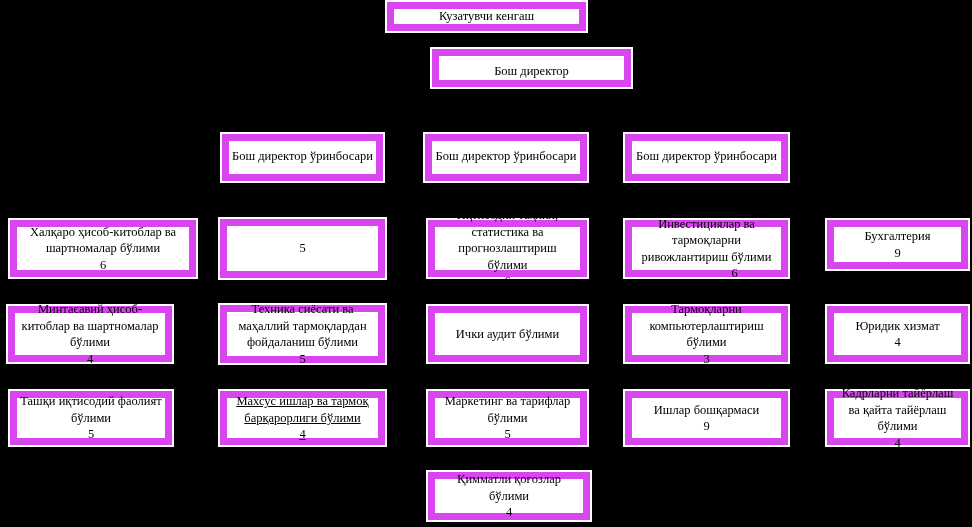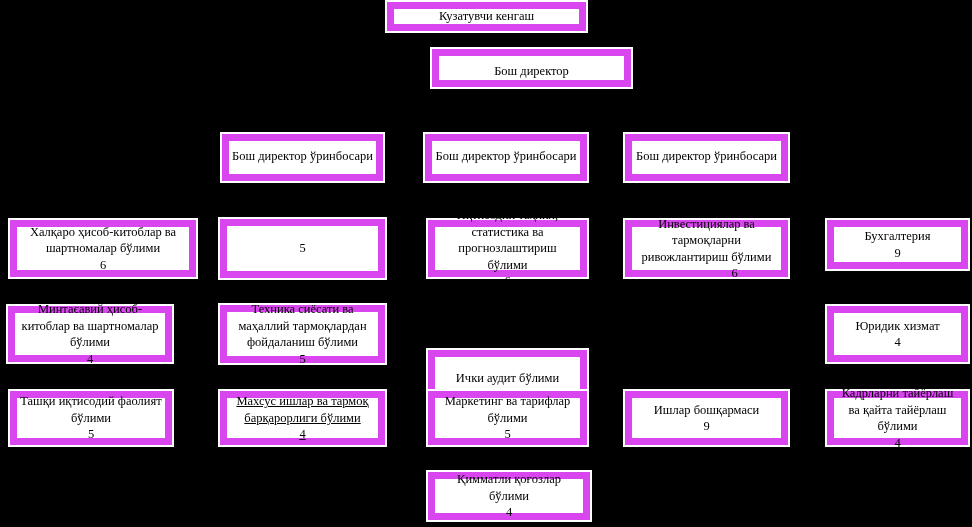--- a/index.html
+++ b/index.html
@@ -37,21 +37,21 @@
   .p-dep1  {left:222px;top:134px;width:161px;height:47px;}
   .p-dep2  {left:425px;top:134px;width:162px;height:47px;}
   .p-dep3  {left:625px;top:134px;width:163px;height:47px;}
   .p-r1c1  {left:10px; top:220px;width:186px;height:57px;}
   .p-r1c2  {left:220px;top:219px;width:165px;height:59px;}
   .p-r1c3  {left:428px;top:220px;width:159px;height:57px;}
   .p-r1c4  {left:625px;top:220px;width:163px;height:57px;}
   .p-r1c5  {left:827px;top:220px;width:141px;height:49px;}
   .p-r2c1  {left:8px;  top:306px;width:164px;height:56px;font-family:Liberation Serif, serif;}
   .p-r2c2  {left:220px;top:305px;width:165px;height:58px;}
-  .p-r2c3  {left:428px;top:306px;width:159px;height:56px;margin-top:44px;}
+  .p-r2c3  {left:428px;top:306px;width:159px;height:56px;}
   .p-r2c4  {left:625px;top:306px;width:163px;height:56px;}
   .p-r2c5  {left:827px;top:306px;width:141px;height:56px;}
   .p-r3c1  {left:10px; top:391px;width:162px;height:54px;}
   .p-r3c2  {left:220px;top:391px;width:165px;height:54px;text-decoration:underline;}
   .p-r3c3  {left:428px;top:391px;width:159px;height:54px;}
   .p-r3c4  {left:625px;top:391px;width:163px;height:54px;}
   .p-r3c5  {left:827px;top:391px;width:141px;height:54px;}
   .p-bot   {left:428px;top:472px;width:162px;height:48px;}
 </style>
 </head>
@@ -124,20 +124,26 @@
       <span class="num">5</span>
     </div>
   </div>
 
   <div class="box p-r2c3">
     <div class="box-text">
       <span>Ички аудит бўлими</span>
     </div>
   </div>
 
+  <div class="box p-r2c4">
+    <div class="box-text">
+      <span>Тармоқларни компьютерлаштириш бўлими</span>
+      <span class="num">3</span>
+    </div>
+  </div>
 
   <div class="box p-r2c5">
     <div class="box-text">
       <span>Юридик хизмат</span>
       <span class="num">4</span>
     </div>
   </div>
 
   <div class="box p-r3c1">
     <div class="box-text">

